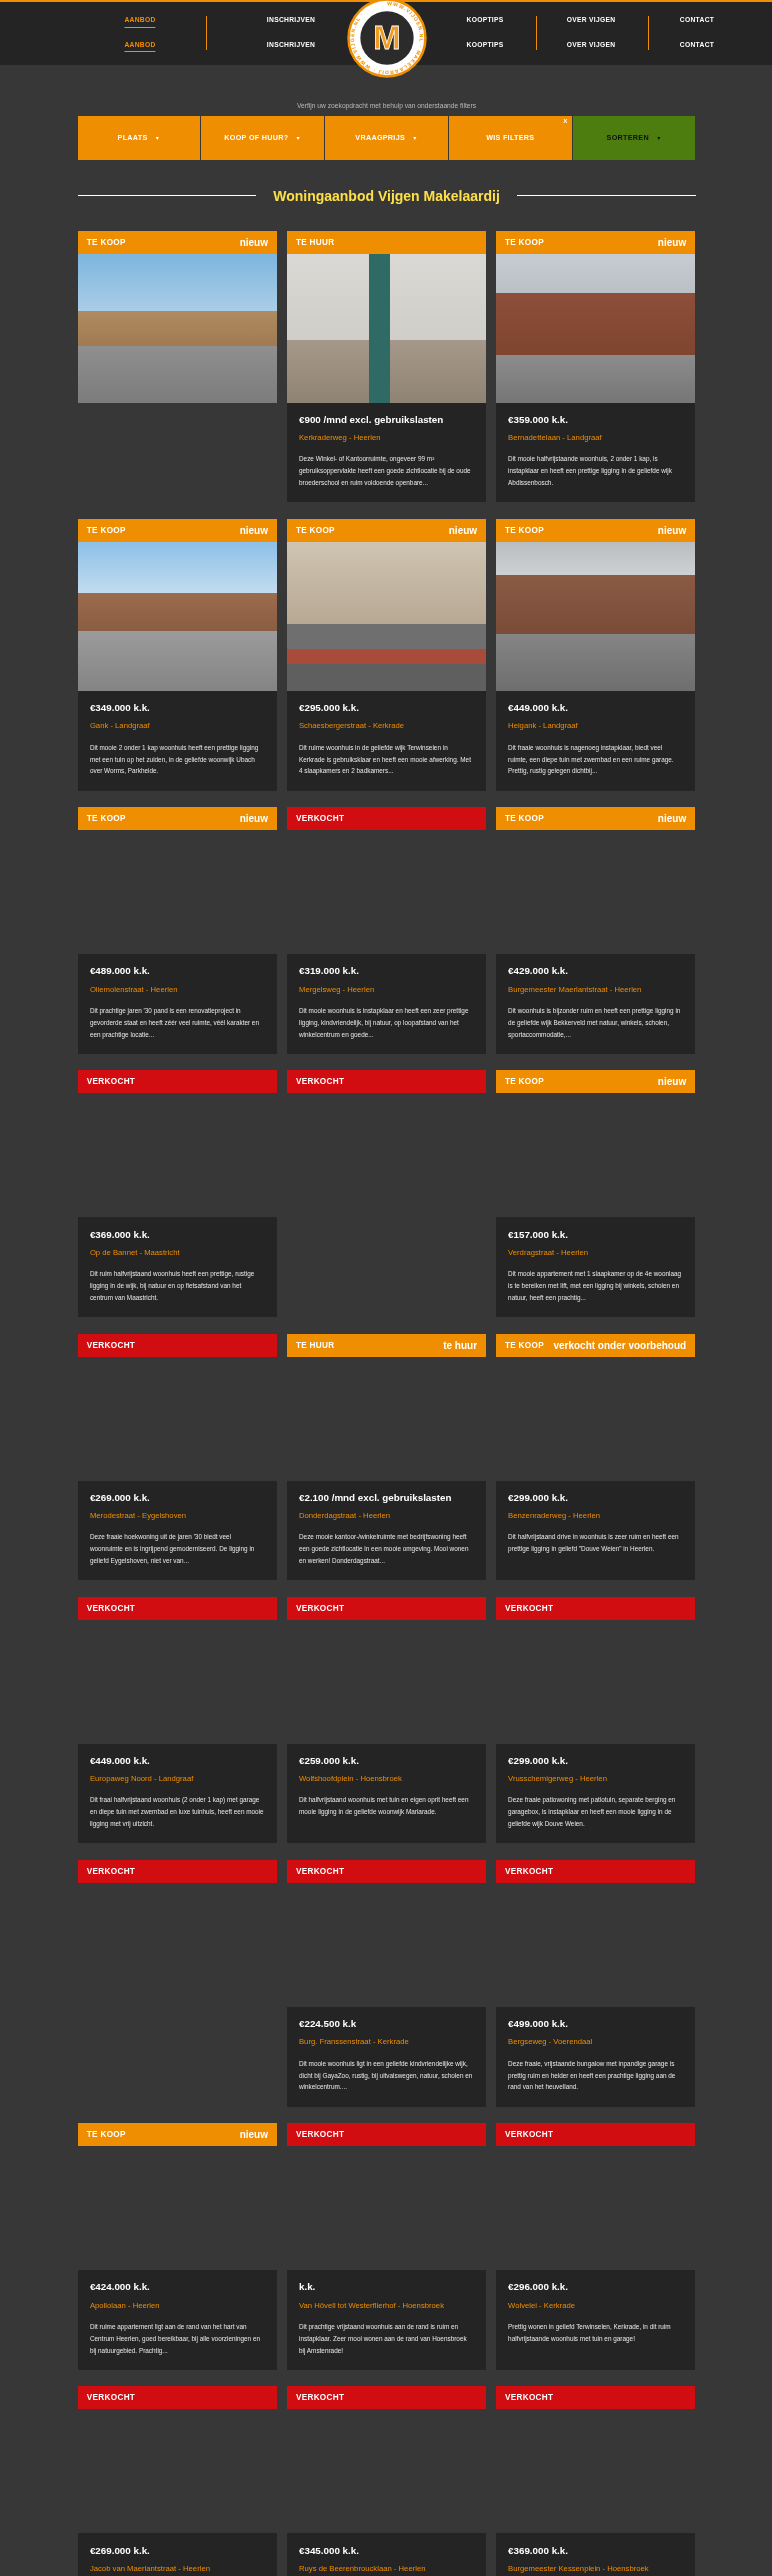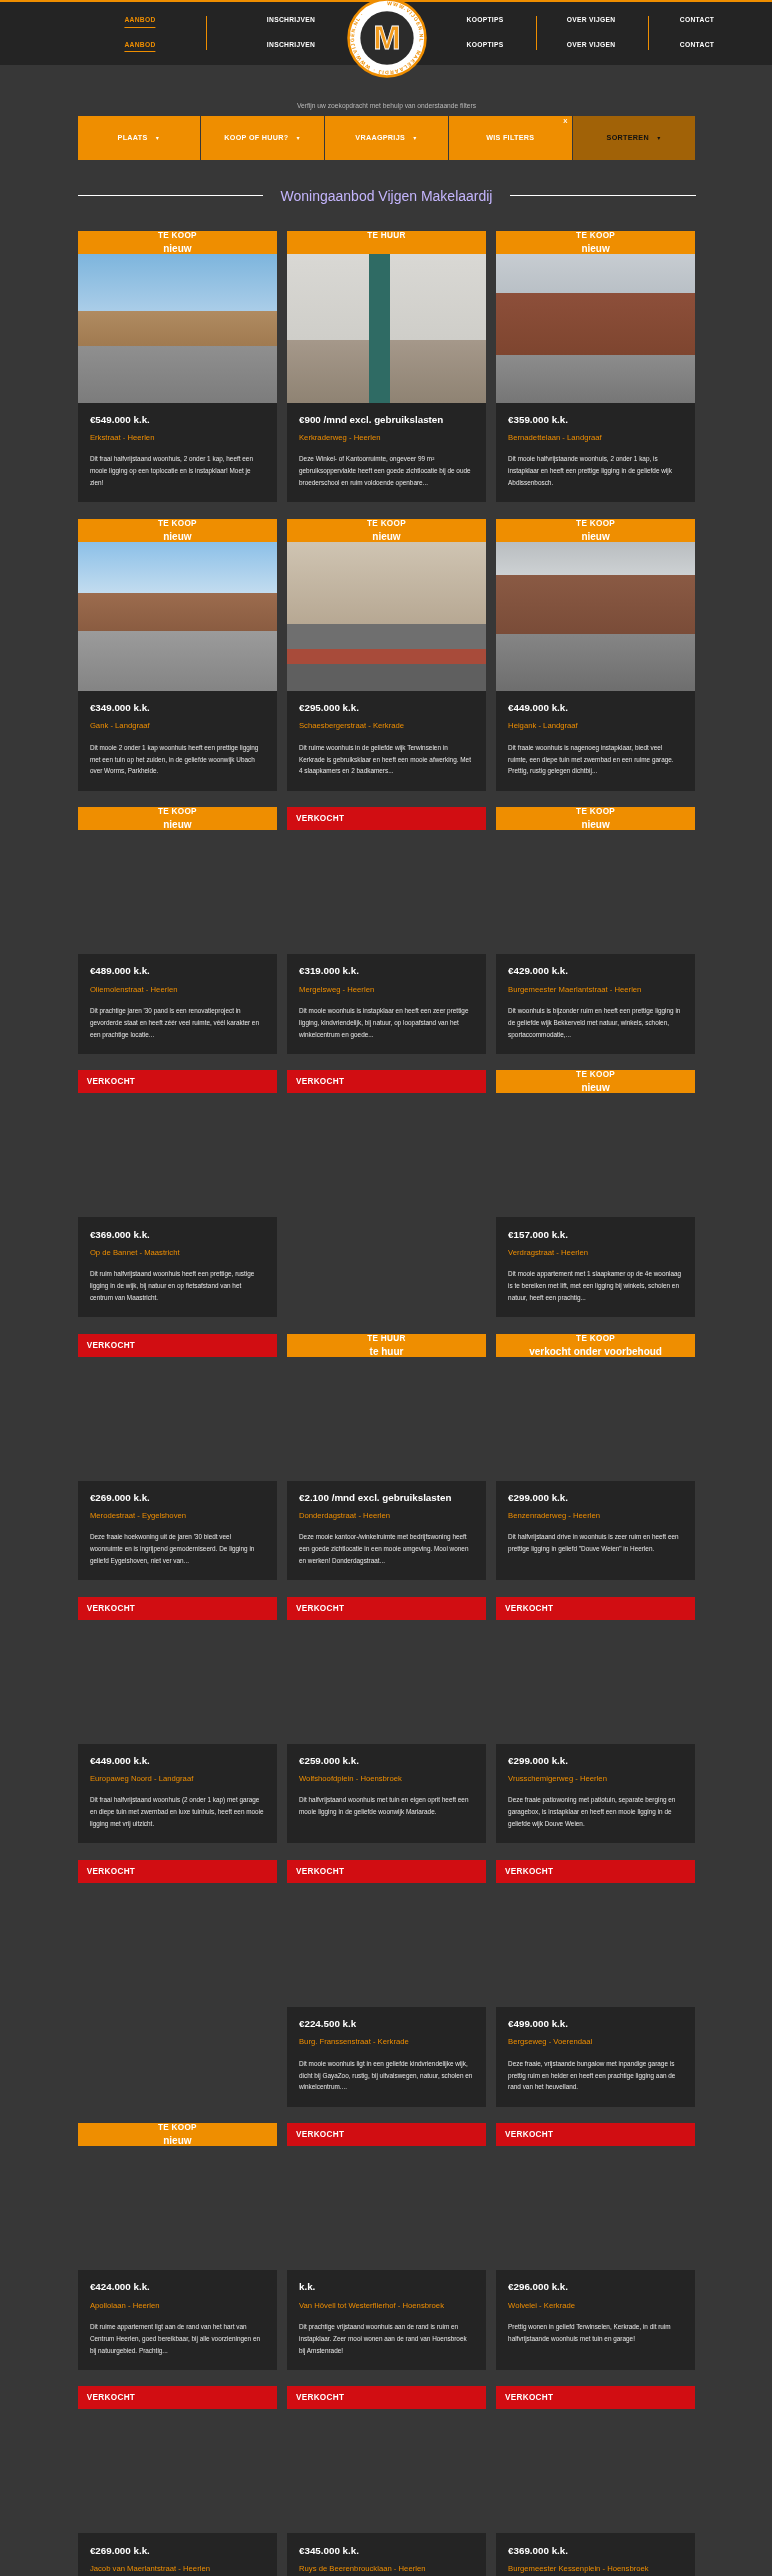--- a/index.html
+++ b/index.html
@@ -19,35 +19,35 @@
   .nav-sep { position:absolute; top:14.4px; width:0.5px; height:34px; background:#ef8e00; }
   .logo-wrap { position:absolute; left:50%; top:-3.1px; transform:translateX(-50%); z-index:6; }
 
   
   .filter-hint { text-align:center; margin-top:37px; font-size:6.7px; color:#b9b9b9; }
   .filter-row { width:618px; margin:7.2px auto 0; display:flex; gap:1px; }
   .fbtn { position:relative; flex:1; height:44px; background:#ef8e00; color:#fff;
     display:flex; align-items:center; justify-content:center; gap:7.2px;
     font-size:7.2px; font-weight:bold; letter-spacing:0.3px; cursor:pointer; }
   .fbtn .caret { font-size:5.2px; }
-  .fbtn.light { background:#a16207; color:#111; }
+  .fbtn.light { background:#4d7c0f; color:#111; }
   .fbtn .xclose { position:absolute; top:1px; right:4.1px; font-size:6.2px; font-weight:bold; }
 
   
   .heading { width:618px; margin:28px auto 0; display:flex; align-items:center; gap:17.5px; }
   .heading .line { flex:1; height:0.5px; background:#ffffff; }
-  .heading h1 { font-size:14px; font-weight:normal; color:#c4b5fd; white-space:nowrap; }
+  .heading h1 { font-size:14px; font-weight:bold; color:#fde047; white-space:nowrap; }
 
   
   .grid { width:618px; margin:27px auto 0; display:grid;
     grid-template-columns:repeat(3,1fr); column-gap:9.3px; row-gap:16.5px; }
   .card { display:flex; flex-direction:column; cursor:pointer; }
   .ribbon { height:23px; display:flex; align-items:center; justify-content:space-between;
     padding:0 9.3px; font-weight:bold; }
-  .ribbon.orange { background:#ef8e00;flex-direction:column; }
+  .ribbon.orange { background:#ef8e00; }
   .ribbon.red { background:#d10d12; }
   .ribbon .status { font-size:8.2px; letter-spacing:0.3px; text-transform:uppercase; color:#fff; }
   .ribbon .badge { font-size:10px; color:#fff; }
   .photo { height:149px; background-color:#9a9a9a; }
   .spacer { height:124px; background:transparent; }
   .info { flex:1; background:#242424; padding:11.3px 12.4px 13.4px; }
   .price { font-size:9.8px; font-weight:bold; color:#fff; }
   .address { margin-top:8.2px; font-size:7.7px; color:#ef8e00; }
   .desc { margin-top:11.3px; font-size:6.4px; line-height:1.85; color:#e9e9e9; }
 
@@ -137,25 +137,20 @@
     <span class="line"></span>
   </div>
 
   <div class="grid" id="grid">
   <div class="card">
     <div class="ribbon orange">
       <span class="status">TE KOOP</span>
       <span class="badge">nieuw</span>
     </div>
     <div class="media photo ph1"></div>
-    <div class="info">
-      <div class="price">€549.000 k.k.</div>
-      <div class="address">Erkstraat - Heerlen</div>
-      <div class="desc">Dit fraai halfvrijstaand woonhuis, 2 onder 1 kap, heeft een mooie ligging op een toplocatie en is instapklaar! Moet je zien!</div>
-    </div>
   </div>
 
   <div class="card">
     <div class="ribbon orange">
       <span class="status">TE HUUR</span>
 
     </div>
     <div class="media photo ph2"></div>
     <div class="info">
       <div class="price">€900 /mnd excl. gebruikslasten</div>

